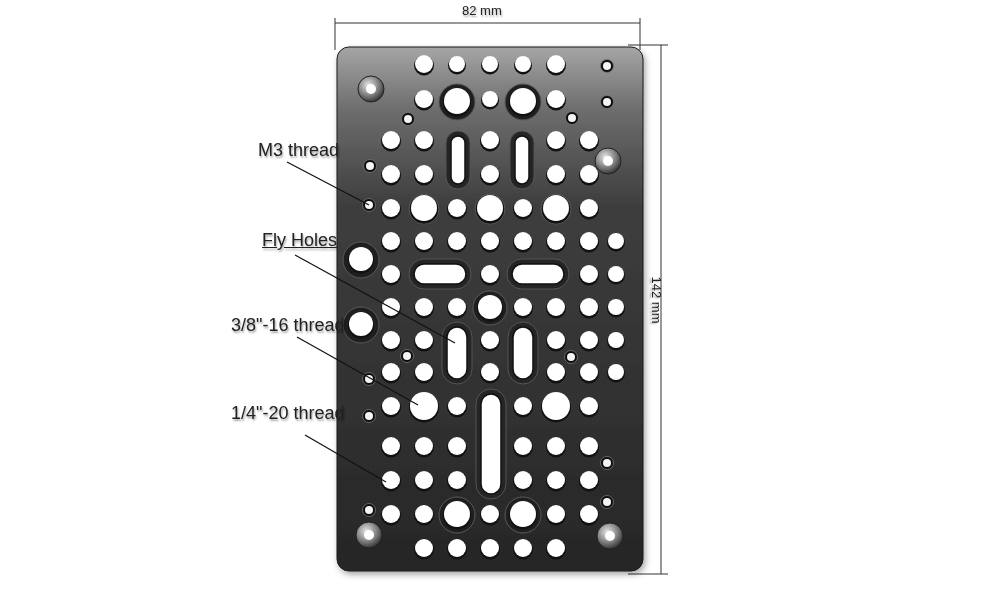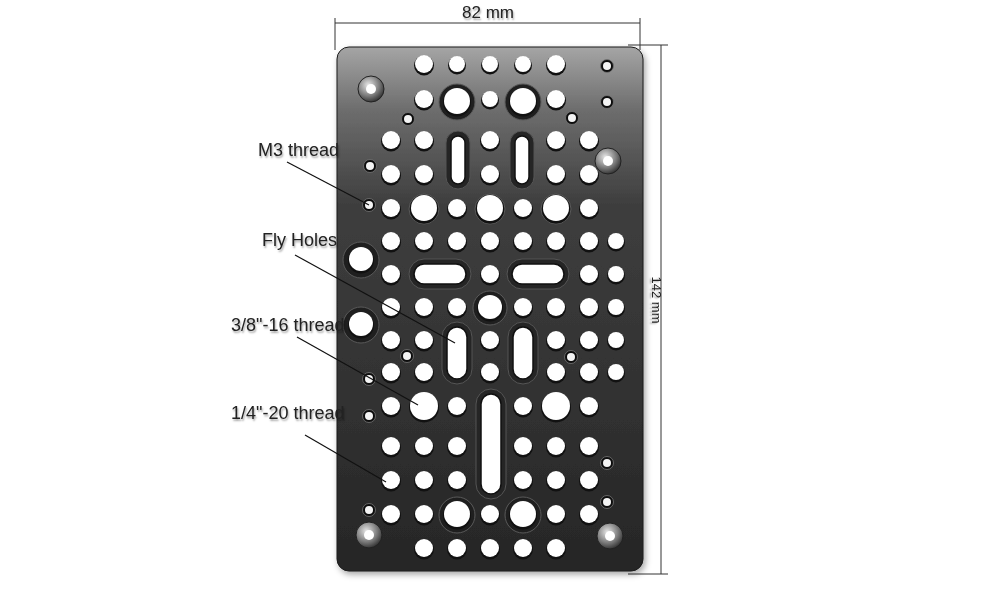--- a/index.html
+++ b/index.html
@@ -1,19 +1,19 @@
 <!DOCTYPE html>
 <html><head>
 <meta charset="utf-8">
 <style>
   html, body { margin:0; padding:0; background:#ffffff; }
   body { width:1000px; height:600px; position:relative; overflow:hidden; font-family:"Liberation Sans", sans-serif; }
   #stage { position:absolute; left:0; top:0; width:1000px; height:600px; }
   .lbl { position:absolute; font-family:"Liberation Sans", sans-serif; font-size:18px; color:#222; text-shadow:1px 2px 2px rgba(0,0,0,0.35); white-space:nowrap; }
-  .dim-top { left:462px; top:3px; font-size:17px; }
+  .dim-top { left:462px; top:3px; font-size:13px; }
   .dim-right { left:656px; top:300px; transform:translate(-50%,-50%) rotate(90deg); transform-origin:center; font-size:13px; }
 </style>
 </head>
 <body>
 
 <svg id="stage" width="1000" height="600" viewBox="0 0 1000 600" xmlns="http://www.w3.org/2000/svg">
   <defs>
     <linearGradient id="plateGrad" x1="0" y1="0" x2="0" y2="1">
       <stop offset="0" stop-color="#a5a5a5"></stop>
       <stop offset="0.12" stop-color="#6d6d6d"></stop>
@@ -291,15 +291,15 @@
       <line x1="295" y1="255" x2="455" y2="343" stroke="#111" stroke-width="1.2"></line>
       <line x1="297" y1="337" x2="418" y2="405" stroke="#111" stroke-width="1.2"></line>
       <line x1="305" y1="435" x2="386" y2="482" stroke="#111" stroke-width="1.2"></line>
     </g>
 </svg>
 
 <div class="lbl dim-top">82 mm</div>
 <div class="lbl dim-right">142 mm</div>
 
 <div class="lbl" id="c0" style="left: 258px; top: 140px;">M3 thread</div>
-<div class="lbl" id="c1" style="left: 262px; top: 230px;">Fly Holes</div>
+<div class="lbl" id="c1" style="left: 262px; top: 230px; text-decoration: underline;">Fly Holes</div>
 <div class="lbl" id="c2" style="left: 231px; top: 315px;">3/8"-16 thread</div>
 <div class="lbl" id="c3" style="left: 231px; top: 403px;">1/4"-20 thread</div>
 
 </body></html>

